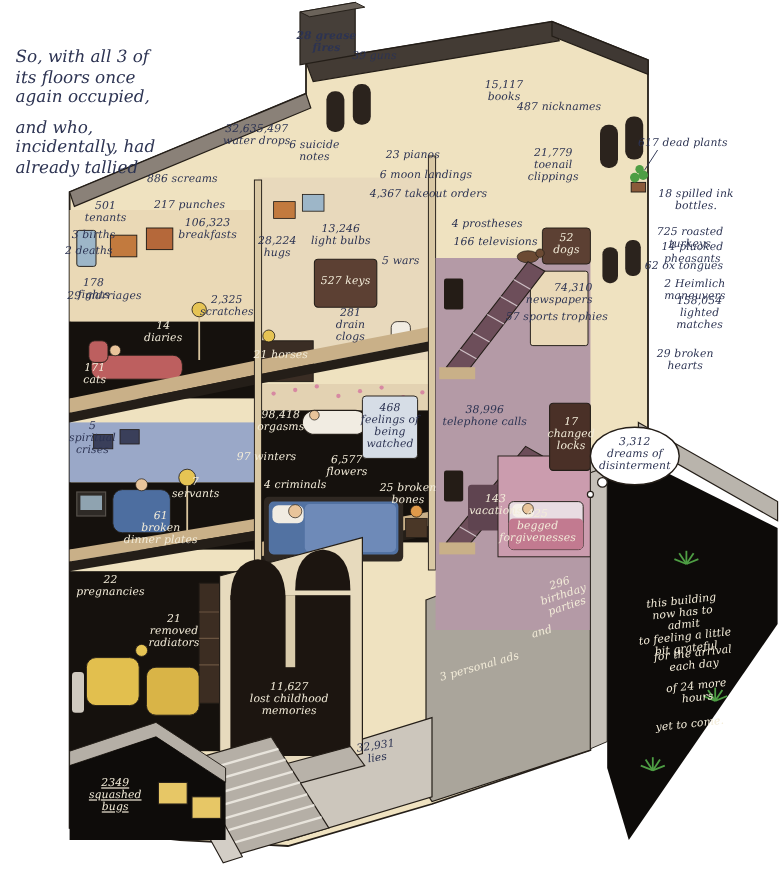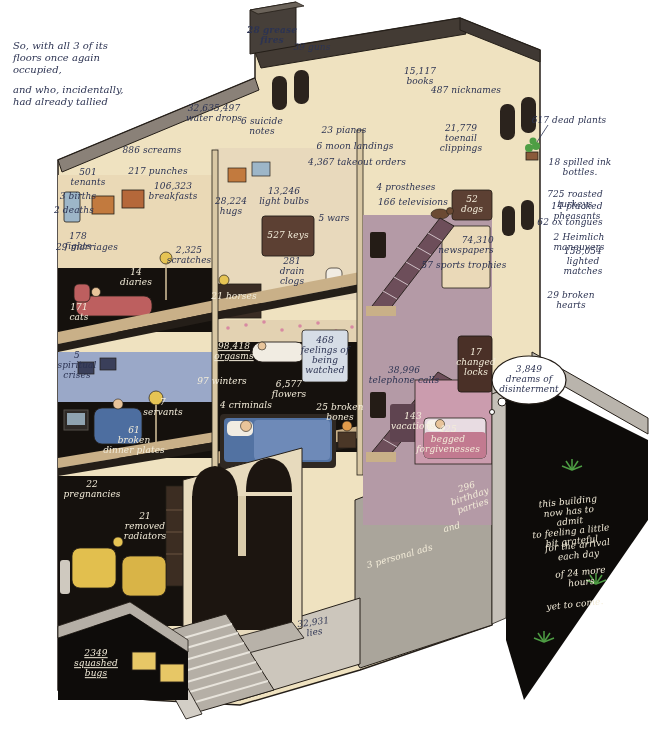--- a/index.html
+++ b/index.html
@@ -9,21 +9,21 @@
   .stage{position:relative;width:650px;height:730px;background:#ffffff;overflow:hidden;
          font-family:"DejaVu Serif", serif;}
   .stage svg{position:absolute;left:0;top:0;}
   .layer{position:absolute;left:0;top:0;width:650px;height:730px;pointer-events:none;}
   .ann{position:absolute;transform:translate(-50%,-50%);white-space:pre-line;text-align:center;
        font-family:"DejaVu Serif", serif;font-style:italic;font-size:9px;line-height:1.1;
        letter-spacing:.1px;}
   .ann.dark{color:var(--ink-dark);}
   .ann.light{color:var(--ink-light);}
   .intro{position:absolute;left:13px;top:40px;width:120px;color:var(--ink-dark);
-         font-style:italic;font-size:10px;line-height:1.18;}
+         font-style:italic;font-size:14px;line-height:1.18;}
   .intro p{margin:0 0 9px 0;}
 </style>
 </head>
 <body>
 
 <div class="stage">
 
   <svg width="650" height="730" viewBox="0 0 650 730">
 
     <g>
@@ -297,35 +297,35 @@
 drain
 clogs</div>
       <div class="ann dark" style="left: 466px; top: 246px; transform: translate(-50%, -50%); text-align: right;">74,310
 newspapers</div>
       <div class="ann dark" style="left: 464px; top: 266px; transform: translate(-50%, -50%);">57 sports trophies</div>
       <div class="ann light" style="left: 136px; top: 278px; transform: translate(-50%, -50%);">14
 diaries</div>
       <div class="ann light" style="left: 234px; top: 297px; transform: translate(-50%, -50%);">21 horses</div>
       <div class="ann light" style="left: 79px; top: 313px; transform: translate(-50%, -50%);">171
 cats</div>
-      <div class="ann light" style="left: 234px; top: 352px; transform: translate(-50%, -50%); text-decoration: underline;">98,418
+      <div class="ann light" style="left: 234px; top: 352px; transform: translate(-50%, -50%);">98,418
 orgasms</div>
       <div class="ann dark" style="left: 77px; top: 366px; transform: translate(-50%, -50%);">5
 spiritual
 crises</div>
       <div class="ann dark" style="left: 325px; top: 356px; transform: translate(-50%, -50%);">468
 feelings of
 being
 watched</div>
-      <div class="ann dark" style="left: 404px; top: 348px; transform: translate(-50%, -50%); margin-top: 28px;">38,996
+      <div class="ann dark" style="left: 404px; top: 348px; transform: translate(-50%, -50%);">38,996
 telephone calls</div>
       <div class="ann light" style="left: 476px; top: 363px; transform: translate(-50%, -50%);">17
 changed
 locks</div>
-      <div class="ann dark" style="left: 529px; top: 380px; transform: translate(-50%, -50%);">3,849
+      <div class="ann dark" style="left: 529px; top: 380px; transform: translate(-50%, -50%);">3,312
 dreams of
 disinterment</div>
       <div class="ann light" style="left: 222px; top: 382px; transform: translate(-50%, -50%);">97 winters</div>
       <div class="ann light" style="left: 246px; top: 406px; transform: translate(-50%, -50%);">4 criminals</div>
       <div class="ann light" style="left: 289px; top: 390px; transform: translate(-50%, -50%);">6,577
 flowers</div>
       <div class="ann light" style="left: 163px; top: 408px; transform: translate(-50%, -50%);">7
 servants</div>
       <div class="ann light" style="left: 340px; top: 413px; transform: translate(-50%, -50%);">25 broken
 bones</div>
@@ -340,20 +340,23 @@
       <div class="ann light" style="left: 92px; top: 490px; transform: translate(-50%, -50%);">22
 pregnancies</div>
       <div class="ann light" style="left: 470px; top: 497px; transform: translate(-50%, -50%) rotate(-18deg);">296
 birthday
 parties</div>
       <div class="ann light" style="left: 452px; top: 528px; transform: translate(-50%, -50%) rotate(-16deg);">and</div>
       <div class="ann light" style="left: 145px; top: 527px; transform: translate(-50%, -50%);">21
 removed
 radiators</div>
       <div class="ann light" style="left: 400px; top: 557px; transform: translate(-50%, -50%) rotate(-16deg);">3 personal ads</div>
+      <div class="ann light" style="left: 241px; top: 584px; transform: translate(-50%, -50%);">11,627
+lost childhood
+memories</div>
       <div class="ann dark" style="left: 314px; top: 628px; transform: translate(-50%, -50%) rotate(-8deg);">32,931
 lies</div>
       <div class="ann light" style="left: 96px; top: 664px; transform: translate(-50%, -50%); text-decoration: underline;">2349
 squashed
 bugs</div>
       <div class="ann light" style="left: 570px; top: 522px; transform: translate(-50%, -50%) rotate(-6deg);">this building
 now has to admit
 to feeling a little bit grateful</div>
       <div class="ann light" style="left: 578px; top: 551px; transform: translate(-50%, -50%) rotate(-6deg);">for the arrival each day</div>
       <div class="ann light" style="left: 581px; top: 578px; transform: translate(-50%, -50%) rotate(-6deg);">of 24 more hours</div>

